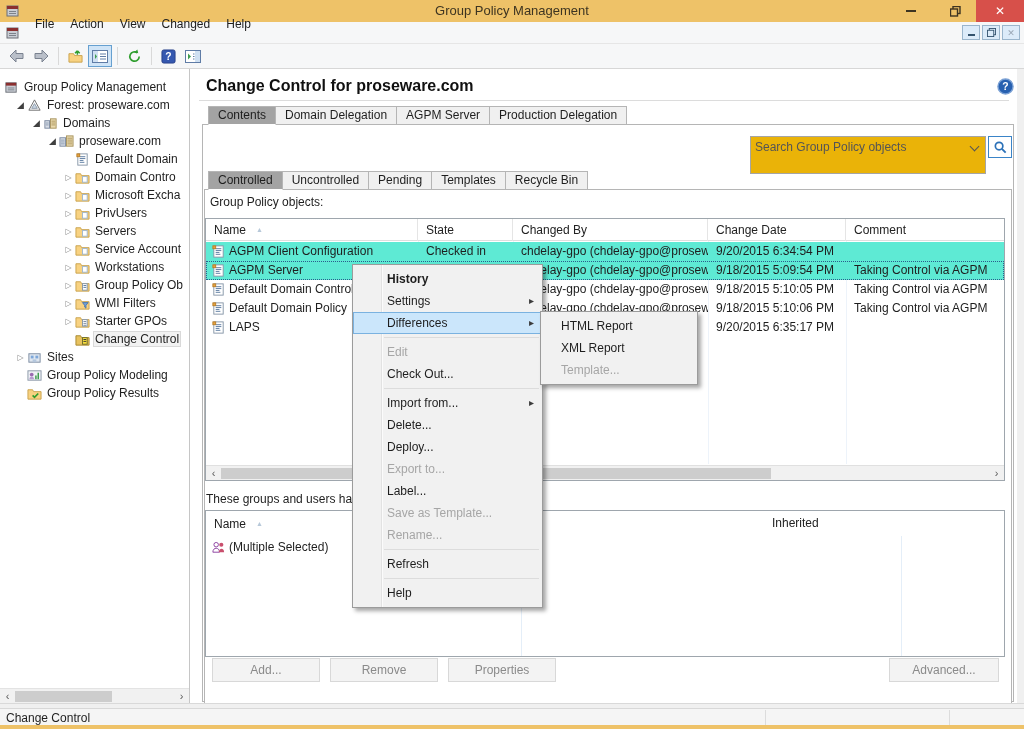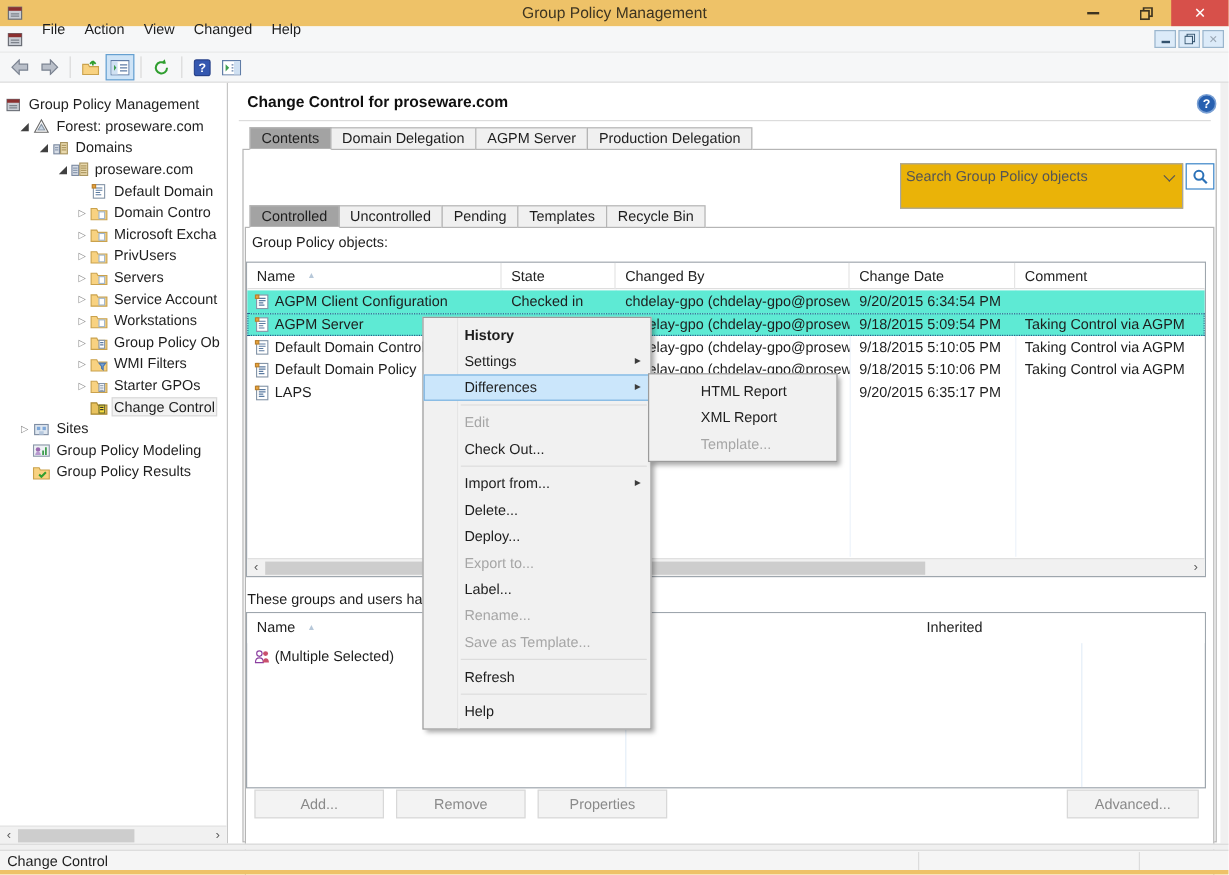--- a/index.html
+++ b/index.html
@@ -50,21 +50,21 @@
   .exp.open { color:#404040; font-size:9px; }
   .ic { width:18px; height:16px; flex:none; display:flex; align-items:center; }
   .tl { padding:1px 2px; }
   .ti.selected .tl { background:#f2f2f2; border:1px solid #d9d9d9; padding:0 1px; }
   .i16 { width:15px; height:15px; display:block; }
   .tree-hscroll { position:absolute; left:0; bottom:0; width:189px; height:15px; background:#f1f1f1; border-top:1px solid #e3e3e3; }
   .sb-arrow { position:absolute; top:0; width:15px; height:14px; color:#5a5a5a; font-size:11px; line-height:14px; text-align:center; }
   .sb-thumb { position:absolute; top:2px; height:11px; background:#cdcdcd; }
 
   
-  .page-title { position:absolute; left:15px; top:8px; font-size:13px; font-weight:bold; color:#101010; }
+  .page-title { position:absolute; left:15px; top:8px; font-size:16px; font-weight:bold; color:#101010; }
   .title-rule { position:absolute; left:8px; top:31px; width:810px; height:1px; background:#dcdcdc; }
   .help-btn { position:absolute; left:806px; top:9px; width:17px; height:17px; }
 
   
   .tabs { position:absolute; display:flex; }
   .tab { height:19px; line-height:17px; padding:0 9px; border:1px solid #b5b5b5; background:#f0f0f0; margin-right:-1px; color:#1e1e1e; }
   .tab.active { background:#a3a3a3; border-bottom:1px solid #fff; z-index:3; }
   .outer-tabs { left:17px; top:37px; }
   .inner-tabs { left:17px; top:102px; }
   .outer-page { position:absolute; left:11px; top:55px; width:812px; height:578px; border:1px solid #b5b5b5; background:#fff; }
@@ -103,21 +103,21 @@
   
   .cmenu { position:absolute; left:352px; top:264px; width:191px; background:#f1f1f1; border:1px solid #9b9b9b; box-shadow:3px 3px 4px rgba(0,0,0,.35); padding:3px 0; z-index:50; }
   .cmenu::before { content:""; position:absolute; left:28px; top:0; bottom:0; width:1px; background:#e2e2e2; border-right:1px solid #fbfbfb; }
   .mi { position:relative; height:22px; line-height:22px; padding-left:34px; }
   .mi .ml.bold { font-weight:bold; }
   .mi .ml.dis { color:#a6a6a6; }
   .mi.sel { background:#cbe6fb; outline:1px solid #7ab2e0; outline-offset:-1px; }
   .sub-arrow { position:absolute; right:8px; top:0; font-size:10px; color:#3c3c3c; }
   .msep { height:1px; background:#dcdcdc; margin:3px 3px 3px 31px; }
   .smenu { position:absolute; left:540px; top:311px; width:158px; background:#f1f1f1; border:1px solid #9b9b9b; box-shadow:3px 3px 4px rgba(0,0,0,.35); padding:3px 0; z-index:51; }
-  .smenu .mi { padding-left:43px; }
+  .smenu .mi { padding-left:20px; }
 </style>
 </head>
 <body>
 
 <div class="app">
 
   <div class="titlebar">
     <svg class="appicon" viewBox="0 0 16 16">
         <rect x="2" y="3" width="11" height="10" fill="#c9cdd4" stroke="#6b6f77"></rect>
         <rect x="2" y="3" width="11" height="3" fill="#8b2f2f"></rect>
@@ -590,22 +590,22 @@
     <div class="mi sel"><span class="ml">Differences</span><span class="sub-arrow">▸</span></div>
     <div class="msep"></div>
     <div class="mi"><span class="ml dis">Edit</span></div>
     <div class="mi"><span class="ml">Check Out...</span></div>
     <div class="msep"></div>
     <div class="mi"><span class="ml">Import from...</span><span class="sub-arrow">▸</span></div>
     <div class="mi"><span class="ml">Delete...</span></div>
     <div class="mi"><span class="ml">Deploy...</span></div>
     <div class="mi"><span class="ml dis">Export to...</span></div>
     <div class="mi"><span class="ml">Label...</span></div>
+    <div class="mi"><span class="ml dis">Save as Template...</span></div>
     <div class="mi"><span class="ml dis">Rename...</span></div>
-    <div class="mi"><span class="ml dis">Save as Template...</span></div>
     <div class="msep"></div>
     <div class="mi"><span class="ml">Refresh</span></div>
     <div class="msep"></div>
     <div class="mi"><span class="ml">Help</span></div>
   </div>
 
   <div class="smenu">
     <div class="mi"><span class="ml">HTML Report</span></div>
     <div class="mi"><span class="ml">XML Report</span></div>
     <div class="mi"><span class="ml dis">Template...</span></div>

